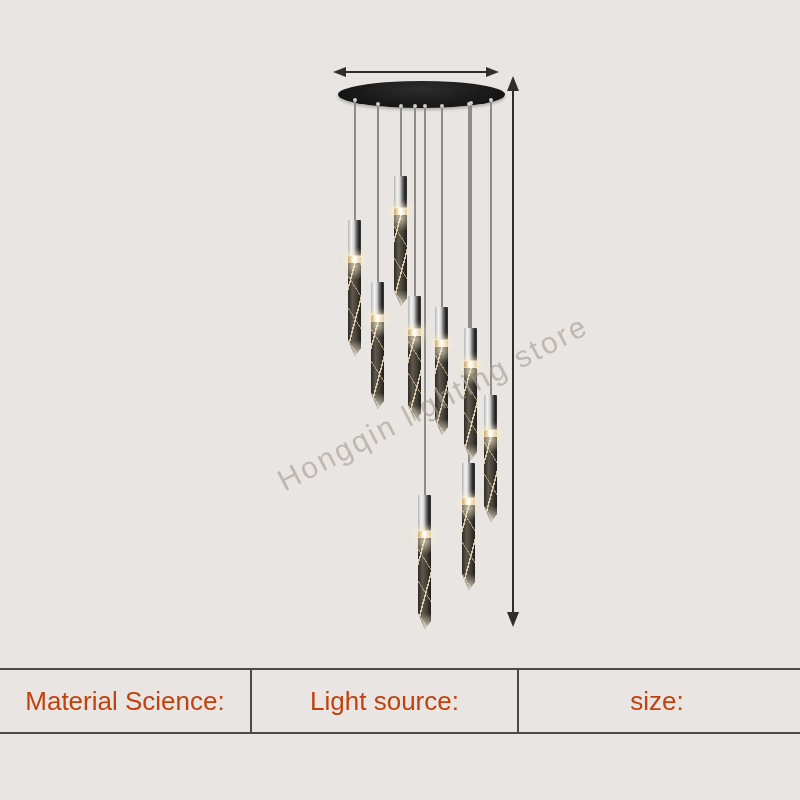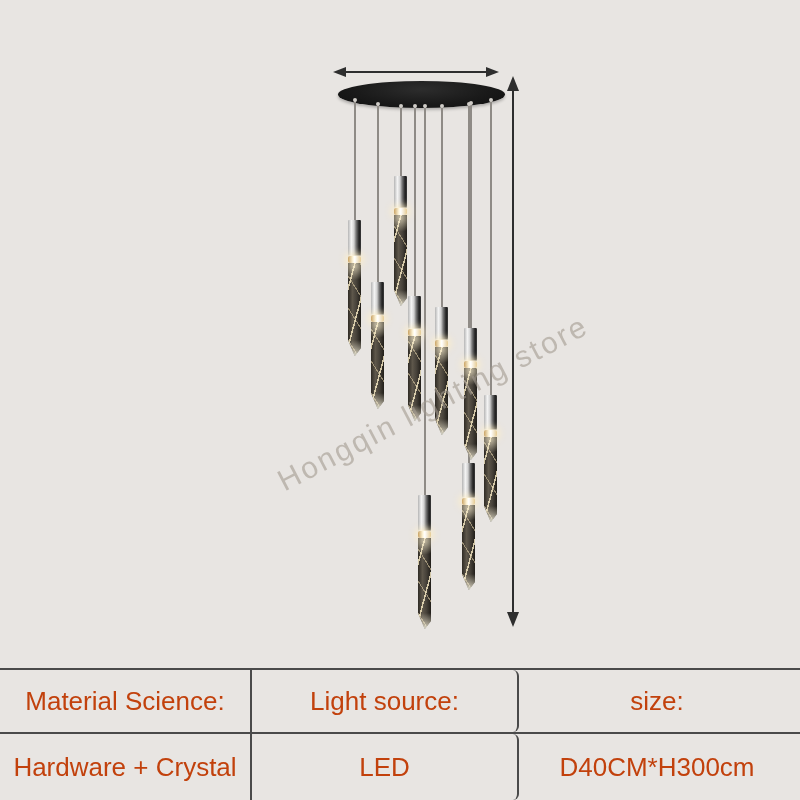--- a/index.html
+++ b/index.html
@@ -68,21 +68,21 @@
   .spec-table{position:absolute;left:0;top:668px;width:800px;height:132px;border-top:2px solid #4a4a4a;box-sizing:border-box;}
   .spec-row{display:flex;width:100%;box-sizing:border-box;}
   .spec-row.hdr{height:64px;border-bottom:2px solid #4a4a4a;}
   .spec-row.val{height:66px;}
   .spec-cell{
     display:flex;align-items:center;justify-content:center;
     font-size:26px;color:#c2410c;box-sizing:border-box;
     border-right:2px solid #4a4a4a;
   }
   .spec-cell.c1{width:252px;}
-  .spec-cell.c2{width:267px;border-radius:6px;}
+  .spec-cell.c2{width:267px;}
   .spec-cell.c3{width:276px;border-right:none;}
 </style>
 </head>
 <body>
 
 <div class="stage">
 
 
   <div class="dim-line h-dim-line"></div>
   <div class="arrow arr-left"></div>
@@ -183,19 +183,14 @@
   </div>
 
   <div class="watermark">Hongqin lighting store</div>
 
   <div class="spec-table">
     <div class="spec-row hdr">
       <div class="spec-cell c1">Material Science:</div>
       <div class="spec-cell c2">Light source:</div>
       <div class="spec-cell c3">size:</div>
     </div>
-    <div class="spec-row val">
-      <div class="spec-cell c1">Hardware + Crystal</div>
-      <div class="spec-cell c2">LED</div>
-      <div class="spec-cell c3">D40CM*H300cm</div>
-    </div>
   </div>
 </div>
 
 </body></html>

